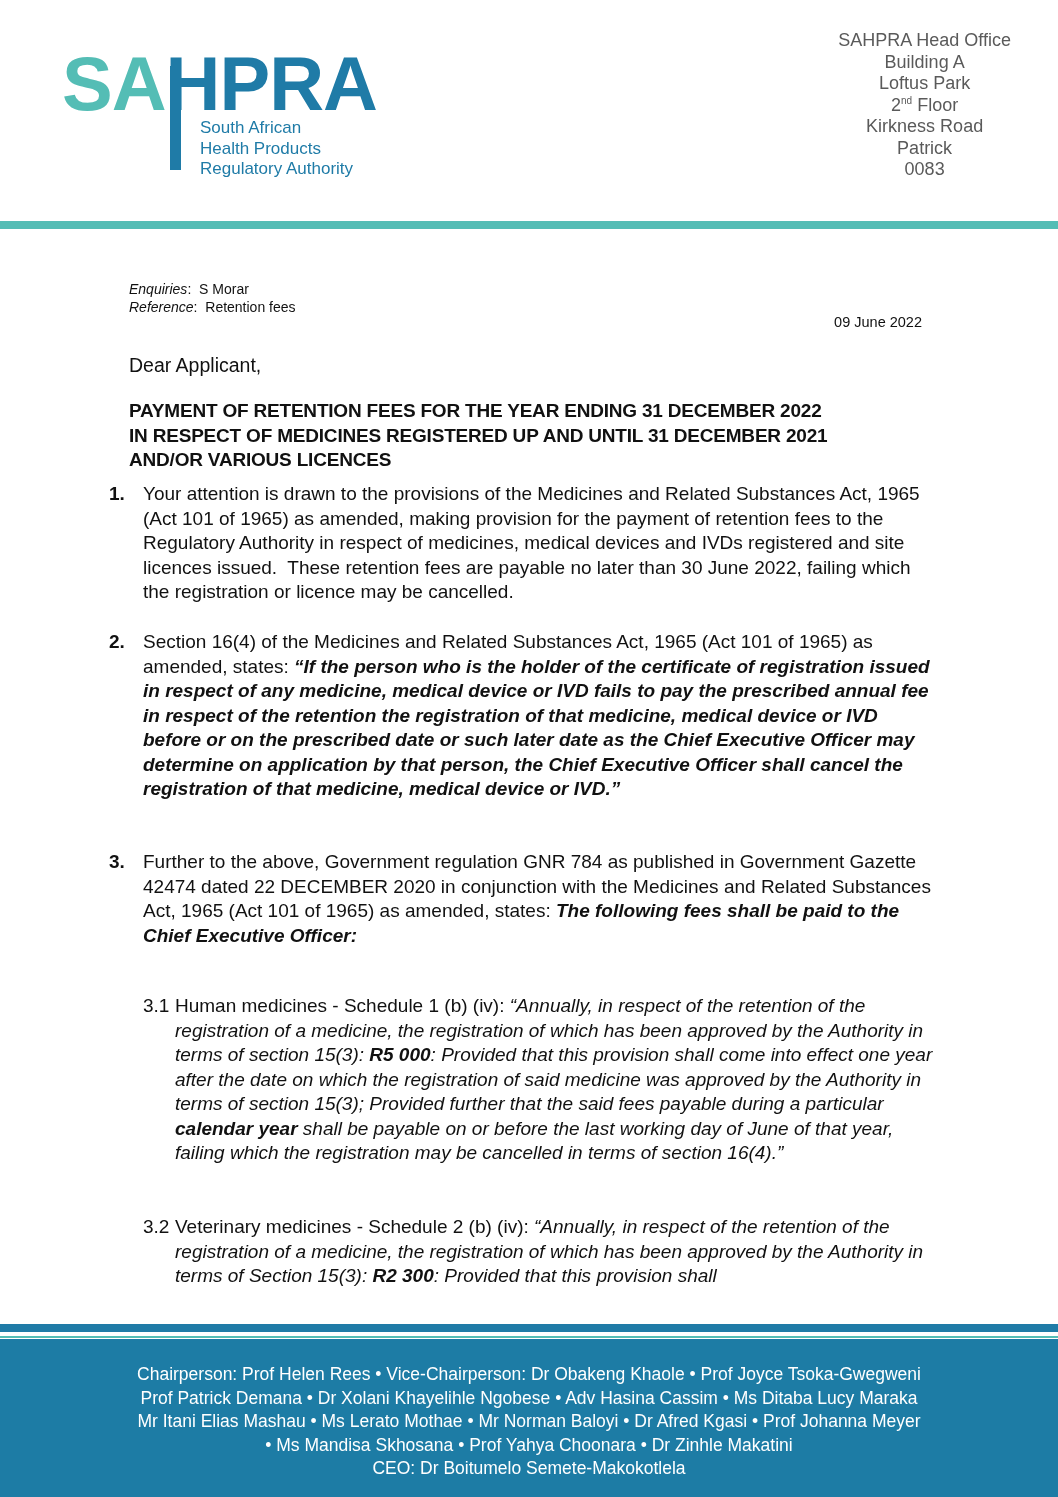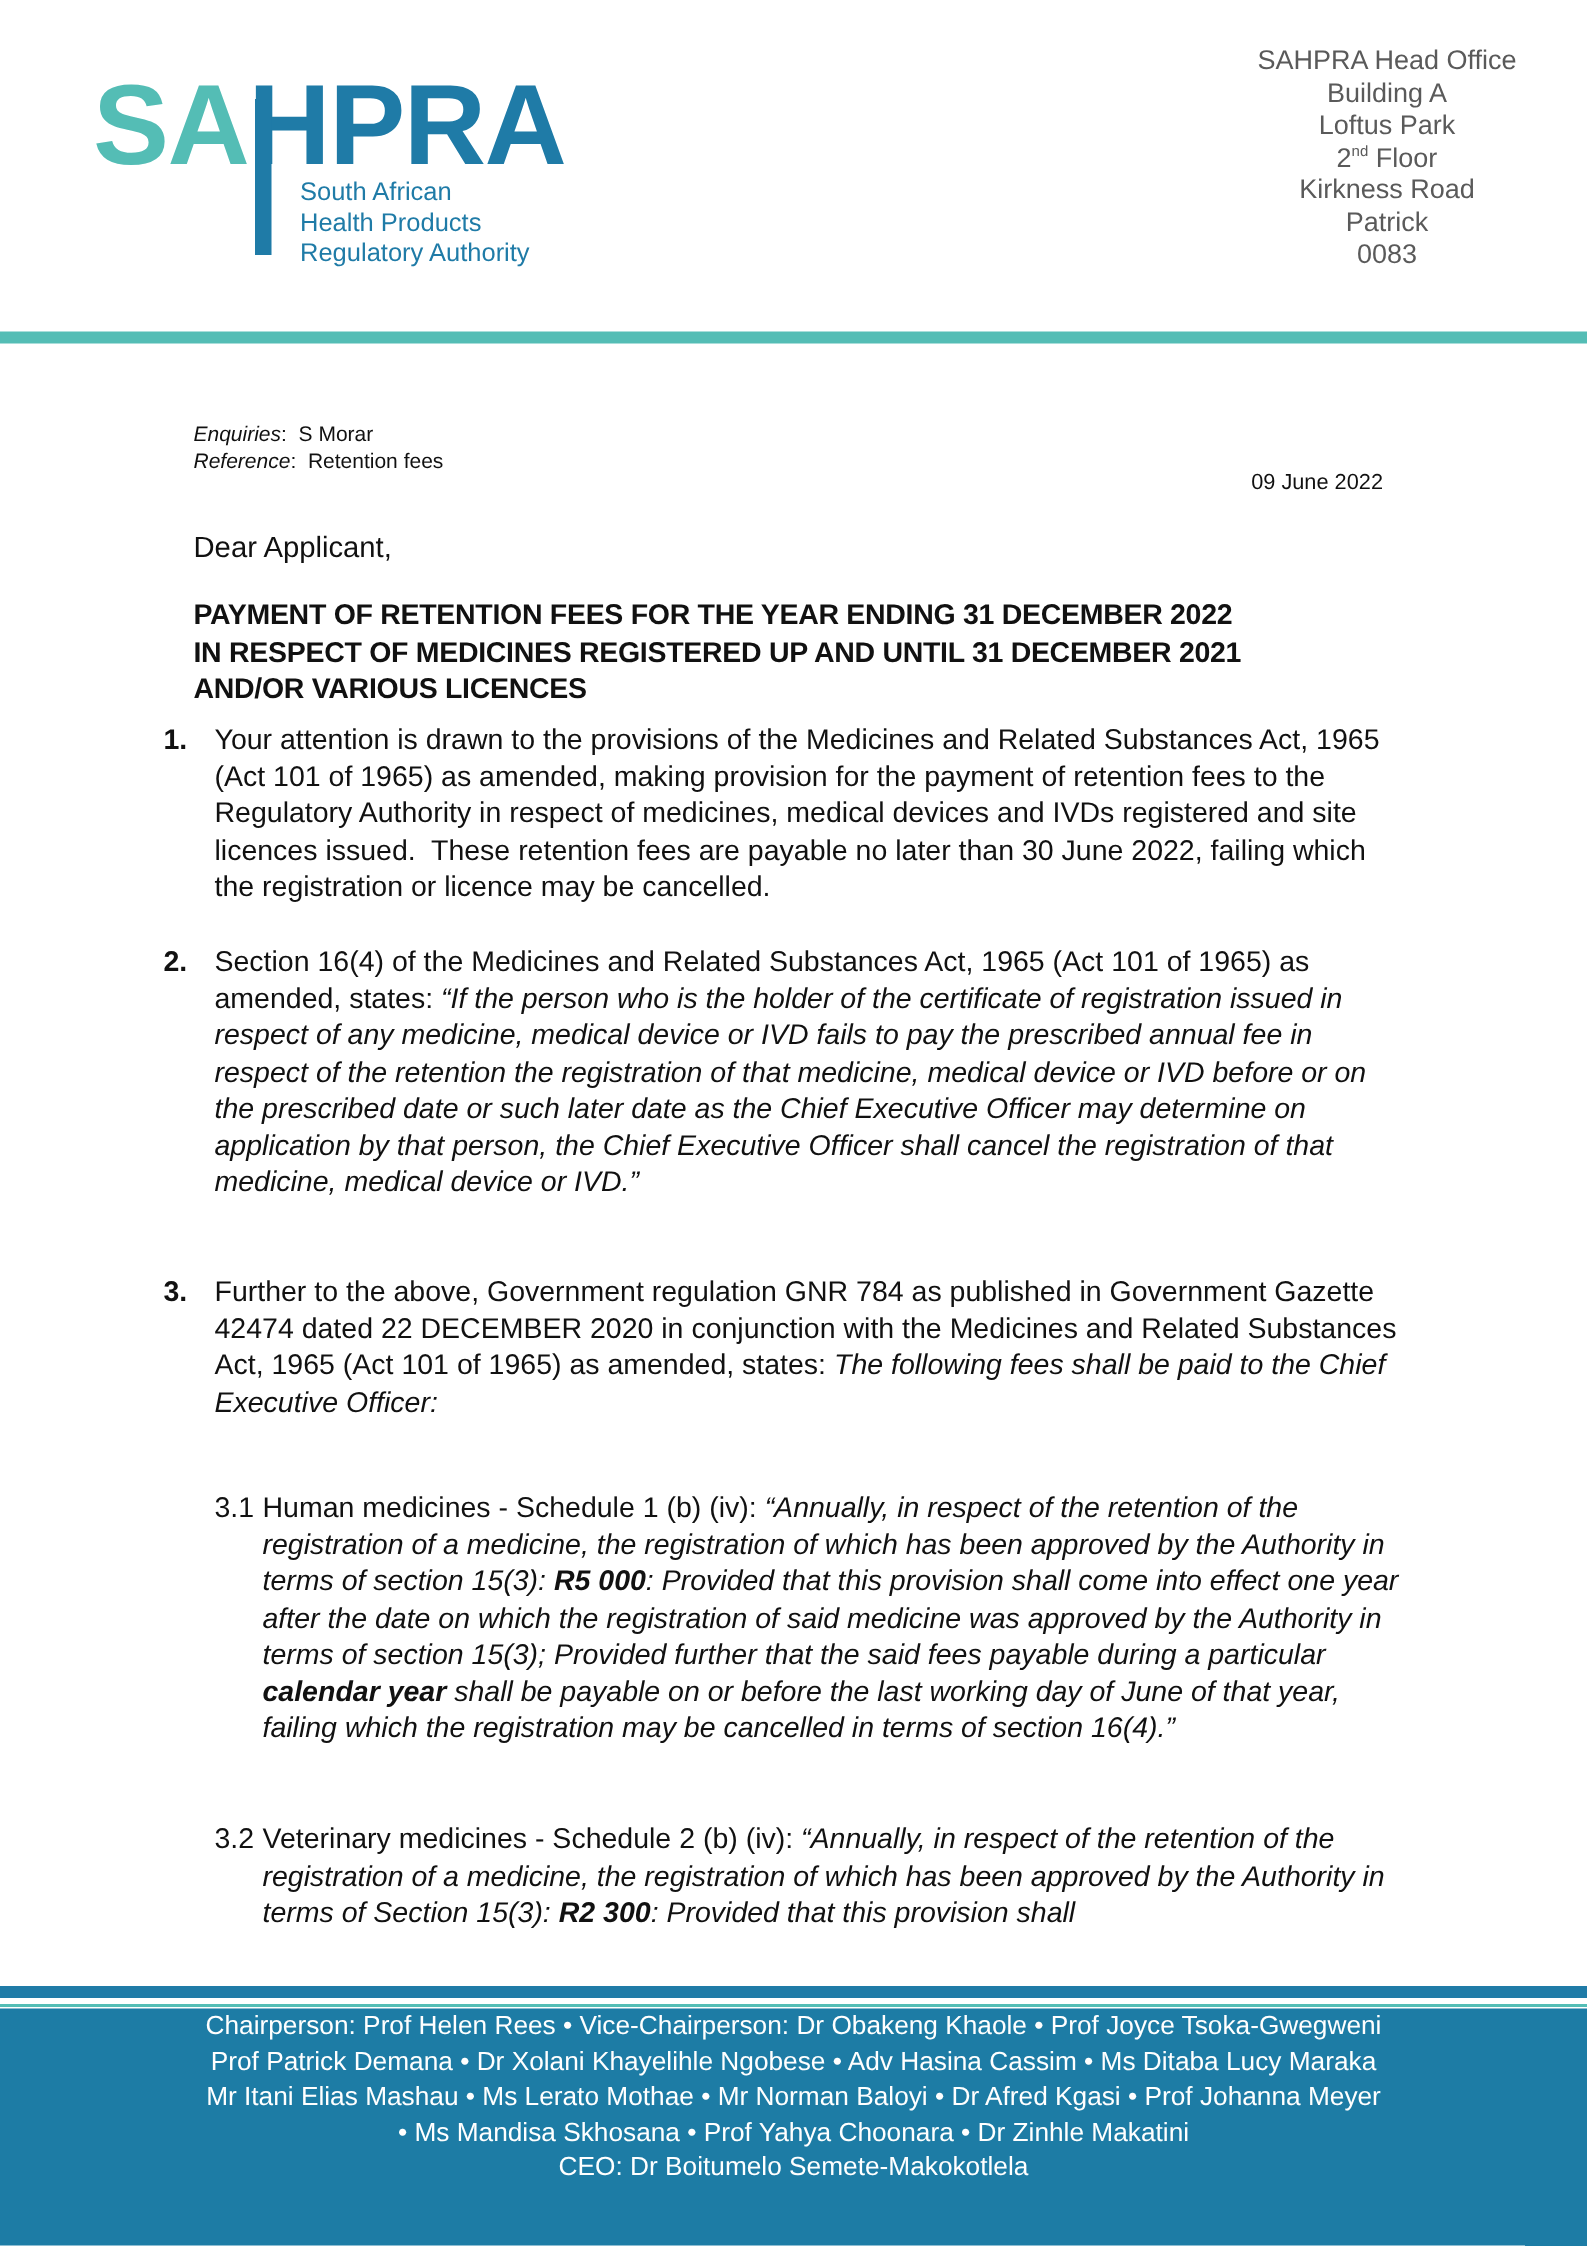--- a/index.html
+++ b/index.html
@@ -27,36 +27,36 @@
     .meta i { font-style: italic; }
     .date { position: absolute; right: 136px; top: 314px; font-size: 14.5px; text-align: center; }
     .salutation { position: absolute; left: 129px; top: 354px; font-size: 19.5px; }
     .subject {
       position: absolute; left: 129px; top: 399px; width: 810px;
       font-size: 19px; font-weight: bold; line-height: 24.5px; letter-spacing: -0.2px;
     }
     .para { position: absolute; left: 109px; width: 825px; font-size: 19px; line-height: 24.5px; }
     .para .num { position: absolute; left: 0; top: 0; font-weight: bold; }
     .para .txt { margin-left: 34px; }
-    .para i { font-style: italic; }
+    .para i { font-style: italic; font-weight: bold; }
     .sub-para { position: absolute; left: 143px; width: 795px; font-size: 19px; line-height: 24.5px; }
     .sub-para .snum { position: absolute; left: 0; top: 0; }
     .sub-para .stxt { margin-left: 32px; text-indent: 0; }
     .sub-para i { font-style: italic; }
     .sub-para b { font-weight: bold; }
 
     
     .foot-line1 { position: absolute; left: 0; top: 1324px; width: 1058px; height: 8px; background: #1f7ba7; }
     .foot-line2 { position: absolute; left: 0; top: 1336px; width: 1058px; height: 2px; background: #54bdb5; }
     .footer {
       position: absolute; left: 0; top: 1339px; width: 1058px; height: 158px;
       background: #1d7ca5; color: #ffffff; text-align: center;
       font-size: 17.5px; line-height: 23.5px;
     }
-    .footer .lines { }
+    .footer .lines { padding-top: 24px; }
   </style>
 </head>
 <body>
 
 <div class="logo">
   <div class="word"><span class="sa">SA</span><span class="hpra">HPRA</span></div>
   <div class="bar"></div>
   <div class="sub">
     <div>South African</div>
     <div>Health Products</div>

